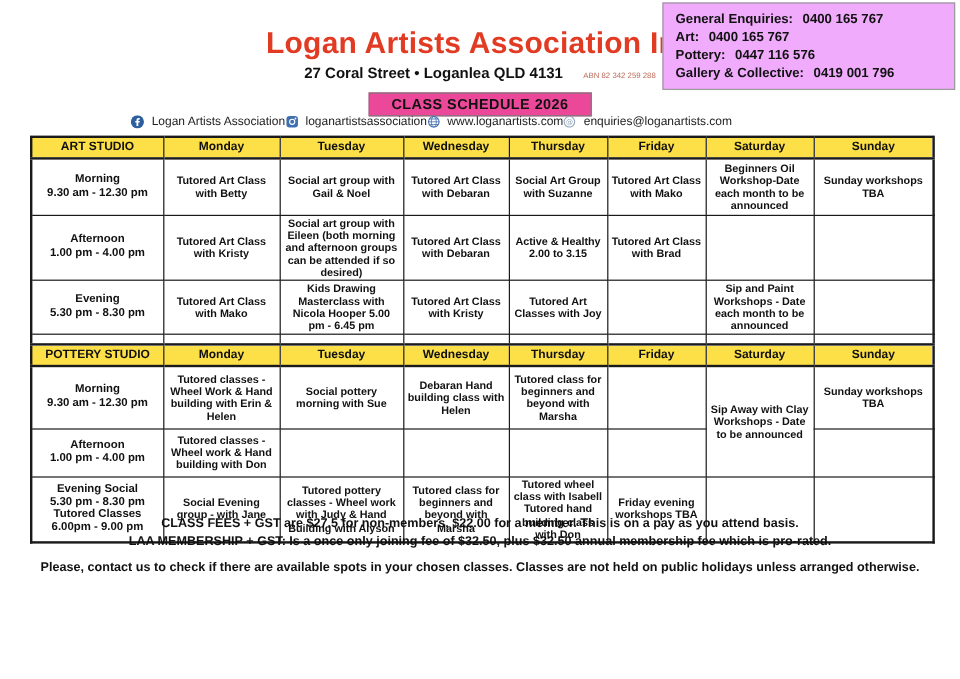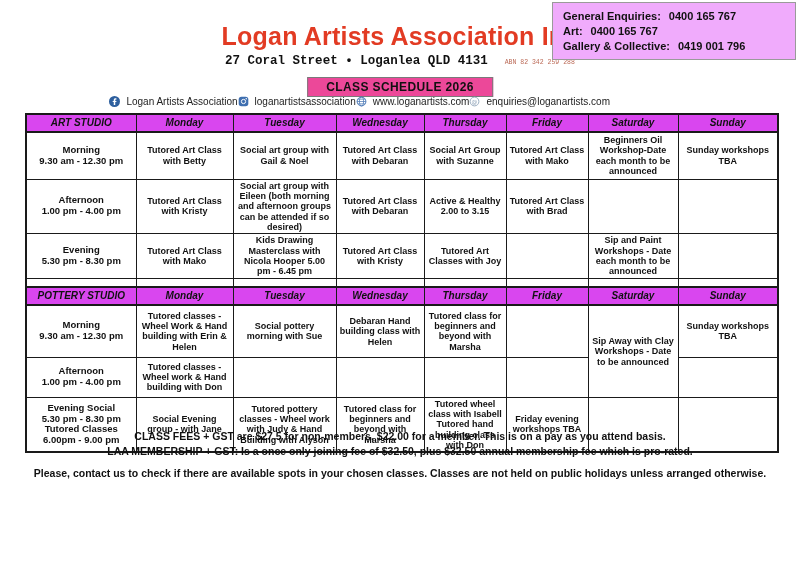--- a/index.html
+++ b/index.html
@@ -6,38 +6,38 @@
   body{width:800px;height:566px;position:relative;font-family:"Liberation Sans",sans-serif;color:#111;overflow:hidden;}
   .page{position:absolute;inset:0;background:#fff;}
 
   
   .logo{position:absolute;left:82px;top:4px;width:134px;text-align:center;}
   .logo svg{width:62px;height:46px;display:block;margin:0 auto;}
   .tagline{font-size:10px;font-weight:bold;font-style:italic;letter-spacing:.2px;margin-top:1px;white-space:nowrap;}
 
   .title-block{position:absolute;left:190px;top:22px;width:420px;text-align:center;}
   .title{font-size:25px;font-weight:bold;letter-spacing:.2px;white-space:nowrap;}
-  .addr-row{display:flex;justify-content:center;align-items:baseline;gap:17px;margin-top:3px;font-family:Liberation Mono, monospace;}
+  .addr-row{display:flex;justify-content:center;align-items:baseline;gap:17px;margin-top:3px;}
   .address{font-size:12.5px;font-weight:bold;white-space:nowrap;}
   .abn{font-size:6.5px;color:#bb6a57;white-space:nowrap;}
 
   .contact-box{position:absolute;right:4px;top:2px;width:222px;border:1px solid #9a9a9a;padding:6px 10px 5px 10px;background:#f0abfc;}
   .contact-line{display:flex;gap:8px;font-size:11px;font-weight:bold;line-height:15px;white-space:nowrap;}
 
   .badge{position:absolute;top:77px;left:50%;transform:translateX(-50%);border:1px solid #7a7a7a;padding:2px 18px;font-size:12px;font-weight:bold;letter-spacing:.4px;white-space:nowrap;background:#ec4899;}
 
   .social-bar{position:absolute;top:96px;left:106px;width:504px;display:flex;justify-content:flex-end;align-items:center;}
   .social-item{display:flex;align-items:center;gap:6px;font-size:10px;color:#222;white-space:nowrap;}
   .social-icon svg{width:11px;height:11px;display:block;}
 
   
   .schedule-table{position:absolute;top:113px;left:25px;width:752px;border-collapse:collapse;table-layout:fixed;border:2px solid #1a1a1a;}
   .schedule-table th,.schedule-table td{border:1px solid #1a1a1a;text-align:center;vertical-align:middle;padding:1px 3px;font-weight:bold;font-size:9px;line-height:1.15;white-space:pre-line;overflow:hidden;}
   .schedule-table th.time-cell{font-size:9.5px;}
-  .head-row th{background:#d946ef;font-size:10px;border-top-width:2px;border-bottom-width:2px;font-style:italic;}
+  .head-row th{background:#fde047;font-size:10px;border-top-width:2px;border-bottom-width:2px;}
 
   
   .footer{position:absolute;top:429px;left:0;width:800px;text-align:center;font-weight:bold;}
   .footer .line{font-size:10.5px;line-height:15px;}
   .footer .note{margin-top:7px;}
 </style>
 </head>
 <body>
 
 <div class="page">
@@ -52,20 +52,24 @@
   </div>
 
   <div class="contact-box">
       <div class="contact-line">
         <span>General Enquiries:</span>
         <span>0400 165 767</span>
       </div>
       <div class="contact-line">
         <span>Art:</span>
         <span>0400 165 767</span>
+      </div>
+      <div class="contact-line">
+        <span>Pottery:</span>
+        <span>0447 116 576</span>
       </div>
       <div class="contact-line">
         <span>Gallery &amp; Collective:</span>
         <span>0419 001 796</span>
       </div>
     </div>
 
   <div class="badge">CLASS SCHEDULE  2026</div>
 
   <div class="social-bar">

